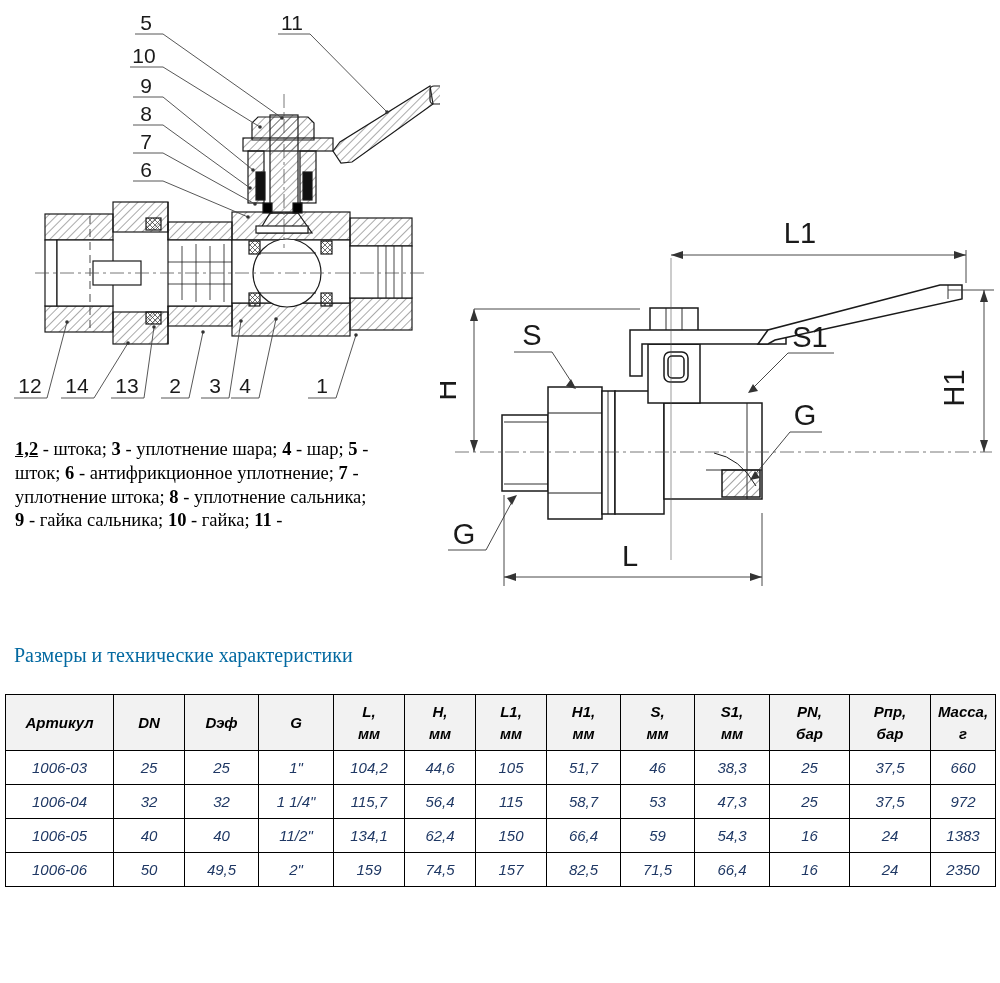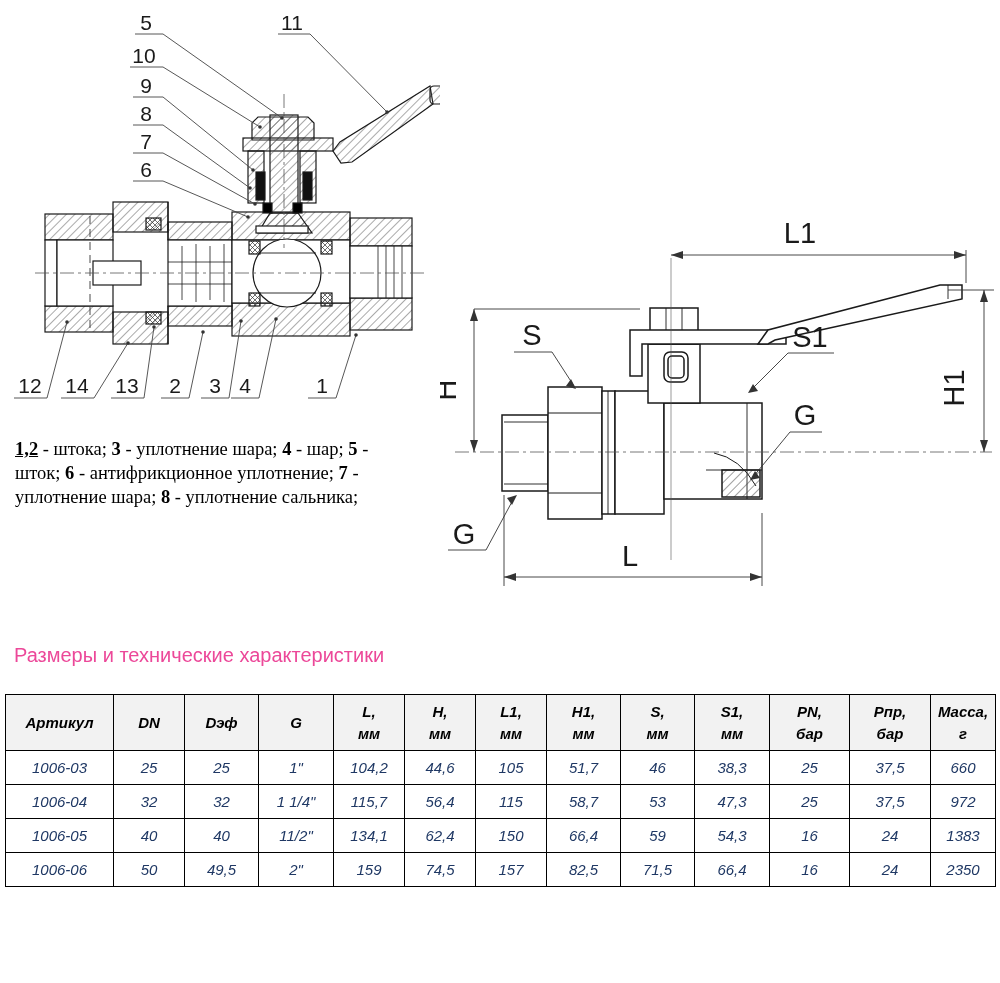--- a/index.html
+++ b/index.html
@@ -4,21 +4,21 @@
 <style>
   html,body{margin:0;padding:0;background:#ffffff;}
   #page{position:relative;width:1000px;height:983px;background:#fff;overflow:hidden;
         font-family:"Liberation Sans",sans-serif;color:#000;}
   svg text{font-family:"Liberation Sans",sans-serif;fill:#1a1a1a;}
   .callout{font-size:21px;}
   .dimlabel{font-size:29px;}
   #legend{position:absolute;left:15px;top:438px;width:460px;
           font-family:"Liberation Serif",serif;font-size:18.5px;line-height:23.8px;color:#000;}
   #section-title{position:absolute;left:14px;top:644px;
-          font-family:Liberation Sans, sans-serif;font-size:20px;color:#ec4899;}
+          font-family:Liberation Serif, serif;font-size:20px;color:#0369a1;}
   #spec-table{position:absolute;left:5px;top:694px;width:990px;border-collapse:collapse;
           table-layout:fixed;font-size:15px;font-style:italic;}
   #spec-table th,#spec-table td{border:1px solid #000;text-align:center;vertical-align:middle;
           padding:0;overflow:hidden;}
   #spec-table th{background:#f2f2f2;font-weight:bold;color:#000;height:55px;
           white-space:pre-line;line-height:1.45;}
   #spec-table td{height:33px;color:#1f3864;}
 </style>
 </head>
 <body>
@@ -318,21 +318,22 @@
       <text class="dimlabel" x="810" y="347">S1</text>
       <text class="dimlabel" x="805" y="425">G</text>
       <text class="dimlabel" x="464" y="544">G</text>
       <text class="dimlabel" x="630" y="566">L</text>
     </g>
   </svg>
 
   <div id="legend">
       <div><span style="font-weight: bold; text-decoration: underline;">1,2</span><span> - штока; </span><span style="font-weight: bold;">3</span><span> - уплотнение шара; </span><span style="font-weight: bold;">4</span><span> - шар; </span><span style="font-weight: bold;">5</span><span> -</span></div>
       <div><span>шток; </span><span style="font-weight: bold;">6</span><span> - антифрикционное уплотнение; </span><span style="font-weight: bold;">7</span><span> -</span></div>
-      <div><span>уплотнение шара; </span><span style="font-weight: bold;">8</span><span> - уплотнение сальника;</span></div>
+      <div><span>уплотнение штока; </span><span style="font-weight: bold;">8</span><span> - уплотнение сальника;</span></div>
+      <div><span style="font-weight: bold;">9</span><span> - гайка сальника; </span><span style="font-weight: bold;">10</span><span> - гайка; </span><span style="font-weight: bold;">11</span><span> -</span></div>
     </div>
 
   <div id="section-title">Размеры и технические характеристики</div>
 
   <table id="spec-table">
     <colgroup id="spec-colgroup">
         <col style="width: 108px;">
         <col style="width: 71px;">
         <col style="width: 74px;">
         <col style="width: 75px;">

